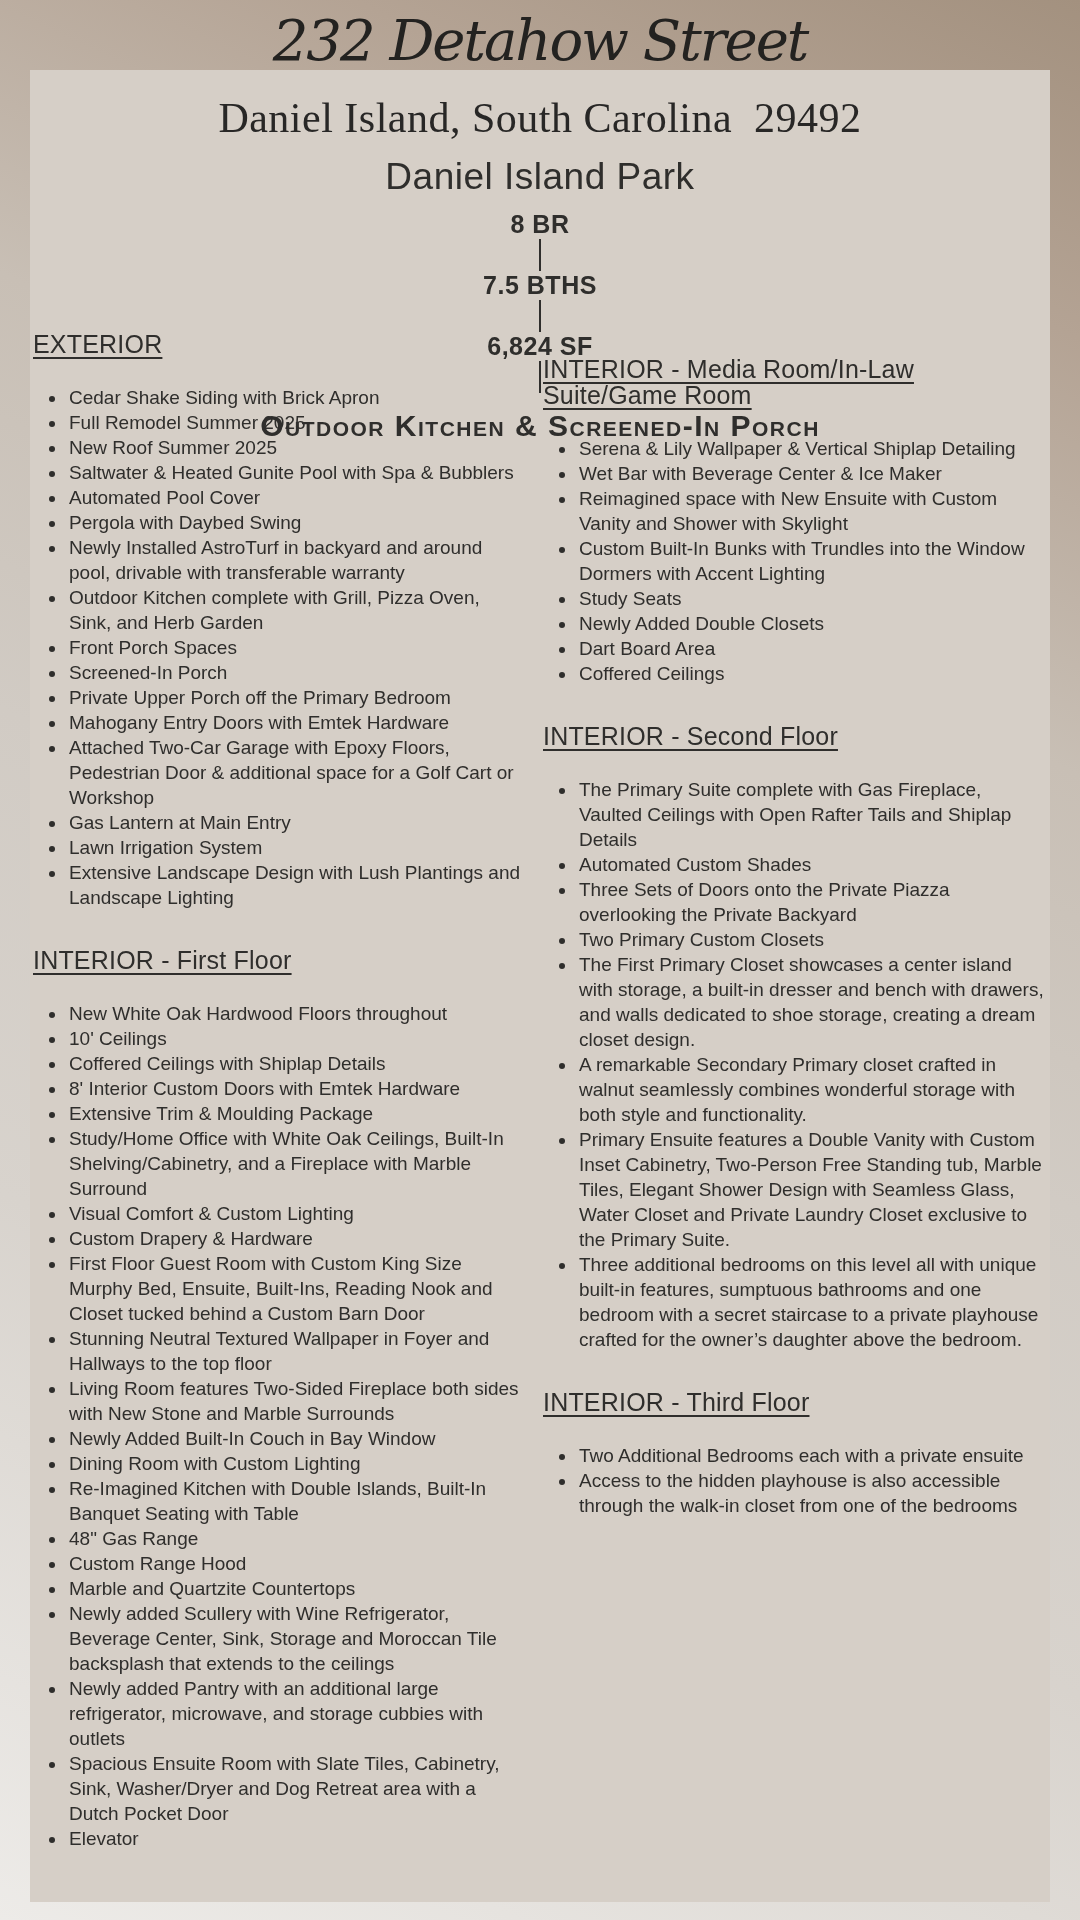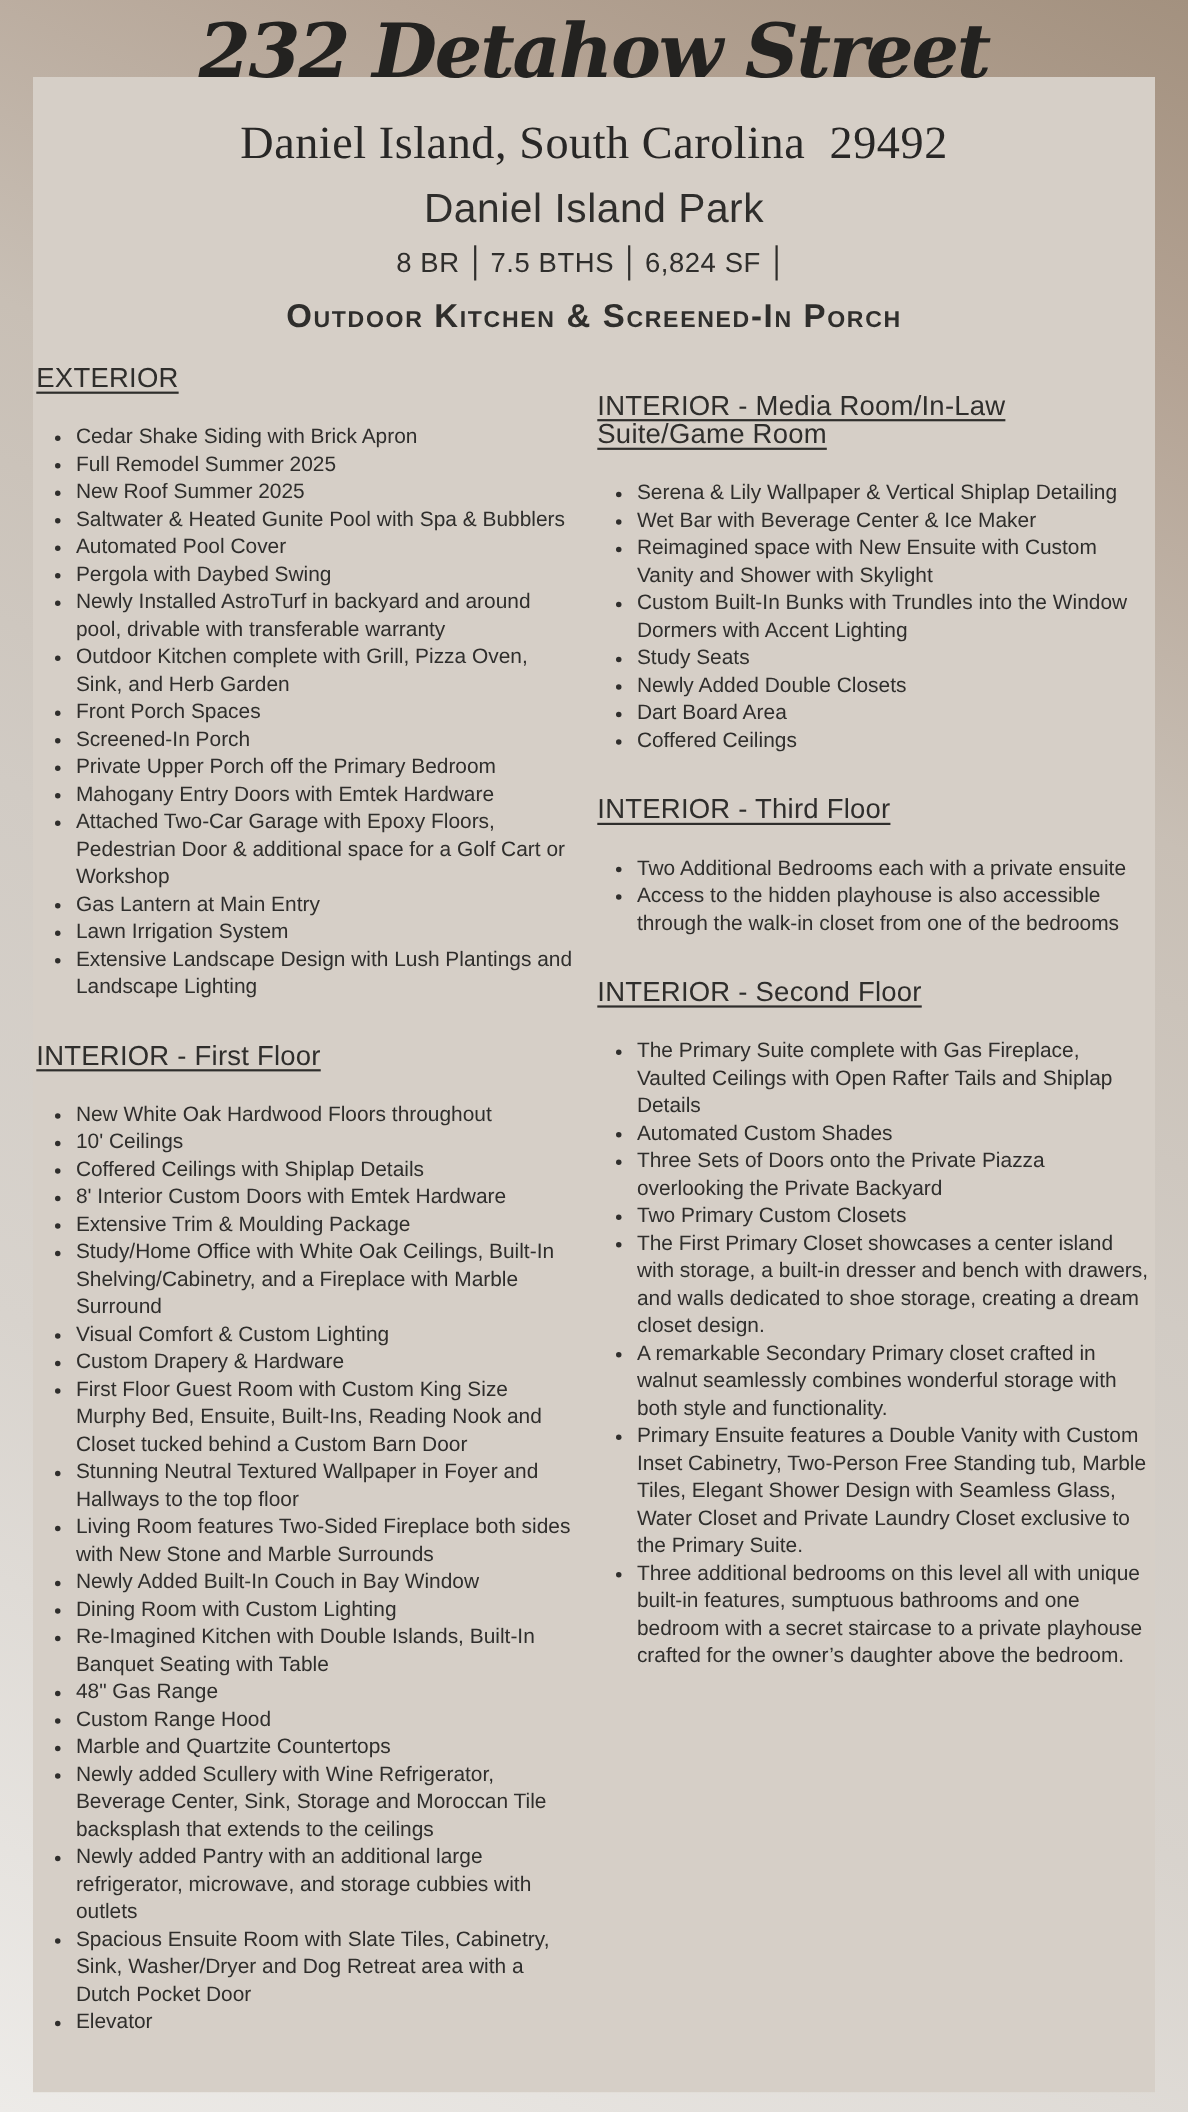--- a/index.html
+++ b/index.html
@@ -4,31 +4,31 @@
 <style>
   html,body{margin:0;padding:0;background:#e8e6e3;}
   .page{
     position:relative;width:1080px;height:1920px;overflow:hidden;
     background:linear-gradient(205deg,#a3917f 0%,#b4a394 14%,#c8bfb5 32%,#d1cbc4 50%,#d8d3cd 70%,#edebe8 100%);
     font-family:"Liberation Sans",sans-serif;color:#2f2e2c;
   }
   .card{position:absolute;left:30px;top:70px;width:1020px;height:1832px;background:#d6cfc7;}
   .header{position:absolute;left:0;top:0;width:1080px;text-align:center;}
   .script-title{
-    font-family:"DejaVu Serif",serif;font-style:italic;font-size:68px;line-height:1.1;
-    margin:10px 0 0;color:#232220;letter-spacing:-2px;font-weight:bold;
+    font-family:"DejaVu Serif",serif;font-style:italic;font-size:56px;line-height:1.1;
+    margin:10px 0 0;color:#232220;letter-spacing:-2px;
   }
   .city{
     font-family:"Liberation Serif",serif;font-size:42px;line-height:1.15;margin-top:22px;
     letter-spacing:.5px;color:#282726;white-space:pre-wrap;font-weight:400;
   }
   .park{font-size:37px;font-weight:500;margin-top:14px;letter-spacing:.5px;}
   .stats{
-    margin-top:12px;font-size:25px;font-weight:400;font-variant:small-caps;
-    letter-spacing:.5px;display:flex;justify-content:center;align-items:center;
+    margin-top:12px;font-size:25px;font-weight:700;font-variant:small-caps;
+    letter-spacing:.5px;display:flex;justify-content:center;align-items:center;flex-direction:column;
   }
   .vbar{width:2px;height:32px;background:#2f2e2c;margin:0 13px;}
   .stats2{margin-top:16px;font-size:30px;font-weight:600;font-variant:small-caps;letter-spacing:1.5px;}
   .col{position:absolute;font-size:19px;line-height:25px;}
   .col-left{left:33px;top:331px;width:487px;}
   .col-right{left:543px;top:356px;width:502px;}
   .section-title{
     font-size:25px;font-weight:500;line-height:26px;margin:37px 0 0;
     text-decoration:underline;text-decoration-thickness:1.5px;text-underline-offset:4px;
     letter-spacing:.2px;
@@ -118,36 +118,36 @@
             <li class="feature-item">Reimagined space with New Ensuite with Custom Vanity and Shower with Skylight</li>
             <li class="feature-item">Custom Built-In Bunks with Trundles into the Window Dormers with Accent Lighting</li>
             <li class="feature-item">Study Seats</li>
             <li class="feature-item">Newly Added Double Closets</li>
             <li class="feature-item">Dart Board Area</li>
             <li class="feature-item">Coffered Ceilings</li>
           </ul>
     </section>
 
     <section class="section">
-      <h2 class="section-title">INTERIOR - Third Floor</h2>
-      <ul class="feature-list">
-            <li class="feature-item">Two Additional Bedrooms each with a private ensuite</li>
-            <li class="feature-item">Access to the hidden playhouse is also accessible through the walk-in closet from one of the bedrooms</li>
-          </ul>
-    </section>
-
-    <section class="section">
       <h2 class="section-title">INTERIOR - Second Floor</h2>
       <ul class="feature-list">
             <li class="feature-item">The Primary Suite complete with Gas Fireplace, Vaulted Ceilings with Open Rafter Tails and Shiplap Details</li>
             <li class="feature-item">Automated Custom Shades</li>
             <li class="feature-item">Three Sets of Doors onto the Private Piazza overlooking the Private Backyard</li>
             <li class="feature-item">Two Primary Custom Closets</li>
             <li class="feature-item">The First Primary Closet showcases a center island with storage, a built-in dresser and bench with drawers, and walls dedicated to shoe storage, creating a dream closet design.</li>
             <li class="feature-item">A remarkable Secondary Primary closet crafted in walnut seamlessly combines wonderful storage with both style and functionality.</li>
             <li class="feature-item">Primary Ensuite features a Double Vanity with Custom Inset Cabinetry, Two-Person Free Standing tub, Marble Tiles, Elegant Shower Design with Seamless Glass, Water Closet and Private Laundry Closet exclusive to the Primary Suite.</li>
             <li class="feature-item">Three additional bedrooms on this level all with unique built-in features, sumptuous bathrooms and one bedroom with a secret staircase to a private playhouse crafted for the owner’s daughter above the bedroom.</li>
           </ul>
     </section>
+
+    <section class="section">
+      <h2 class="section-title">INTERIOR - Third Floor</h2>
+      <ul class="feature-list">
+            <li class="feature-item">Two Additional Bedrooms each with a private ensuite</li>
+            <li class="feature-item">Access to the hidden playhouse is also accessible through the walk-in closet from one of the bedrooms</li>
+          </ul>
+    </section>
   </div>
   </main>
 
 </div>
 
 </body></html>

